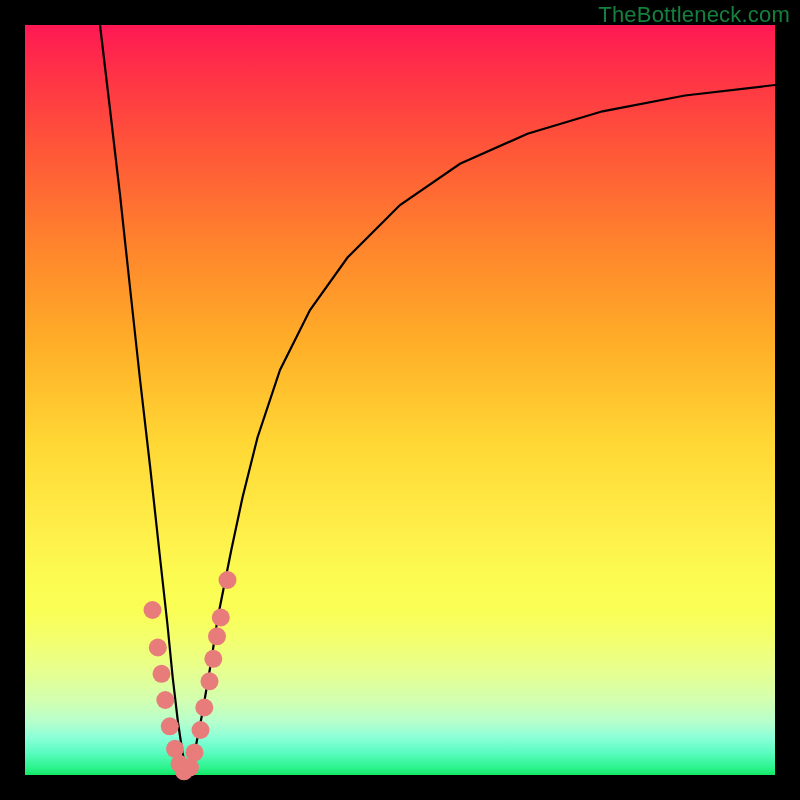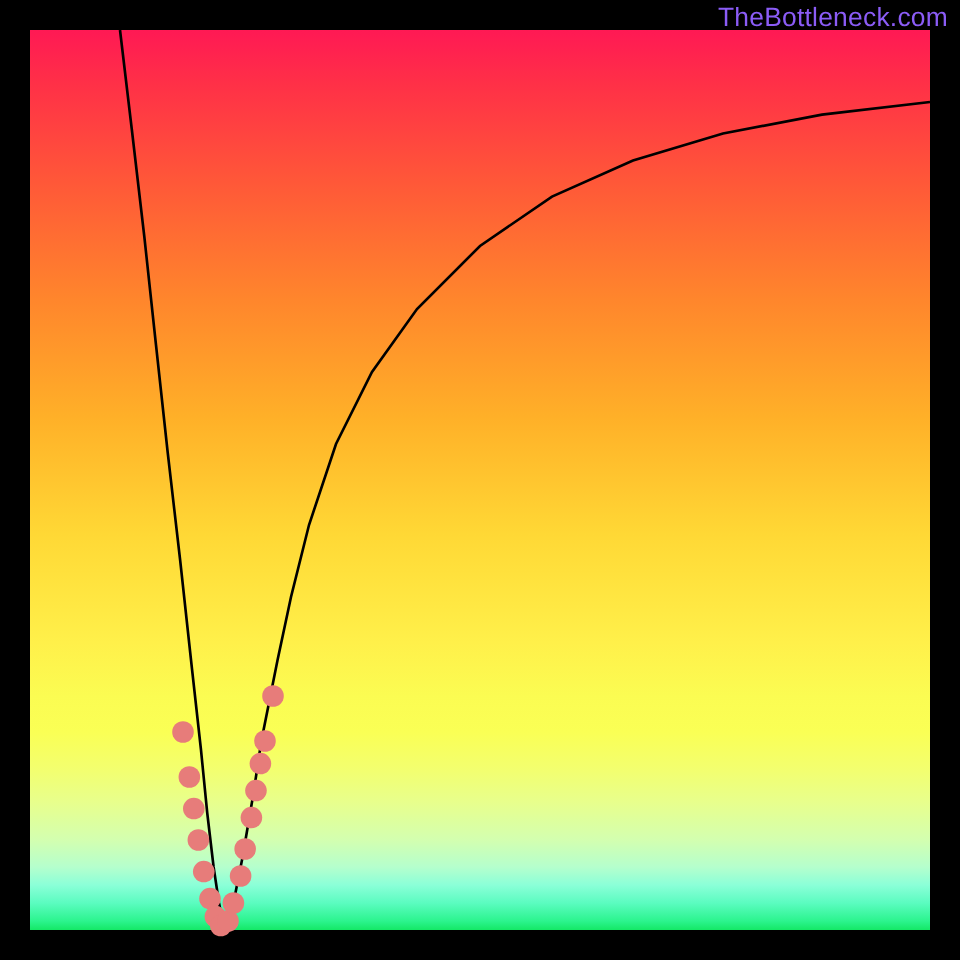--- a/index.html
+++ b/index.html
@@ -43,21 +43,21 @@
       #8bffd8 95%,
       #5bfcc0 97%,
       #2cf48e 99%,
       #14e866 100%
     );
   }
   .watermark {
     position: absolute;
     top: 2px;
     right: 10px;
-    color: #8b5cf6;
+    color: #15803d;
     font-size: 22px;
     letter-spacing: 0.2px;
     font-weight: 400;
     user-select: none;
   }
   svg.curve {
     position: absolute;
     left: 0;
     top: 0;
     width: 750px;

